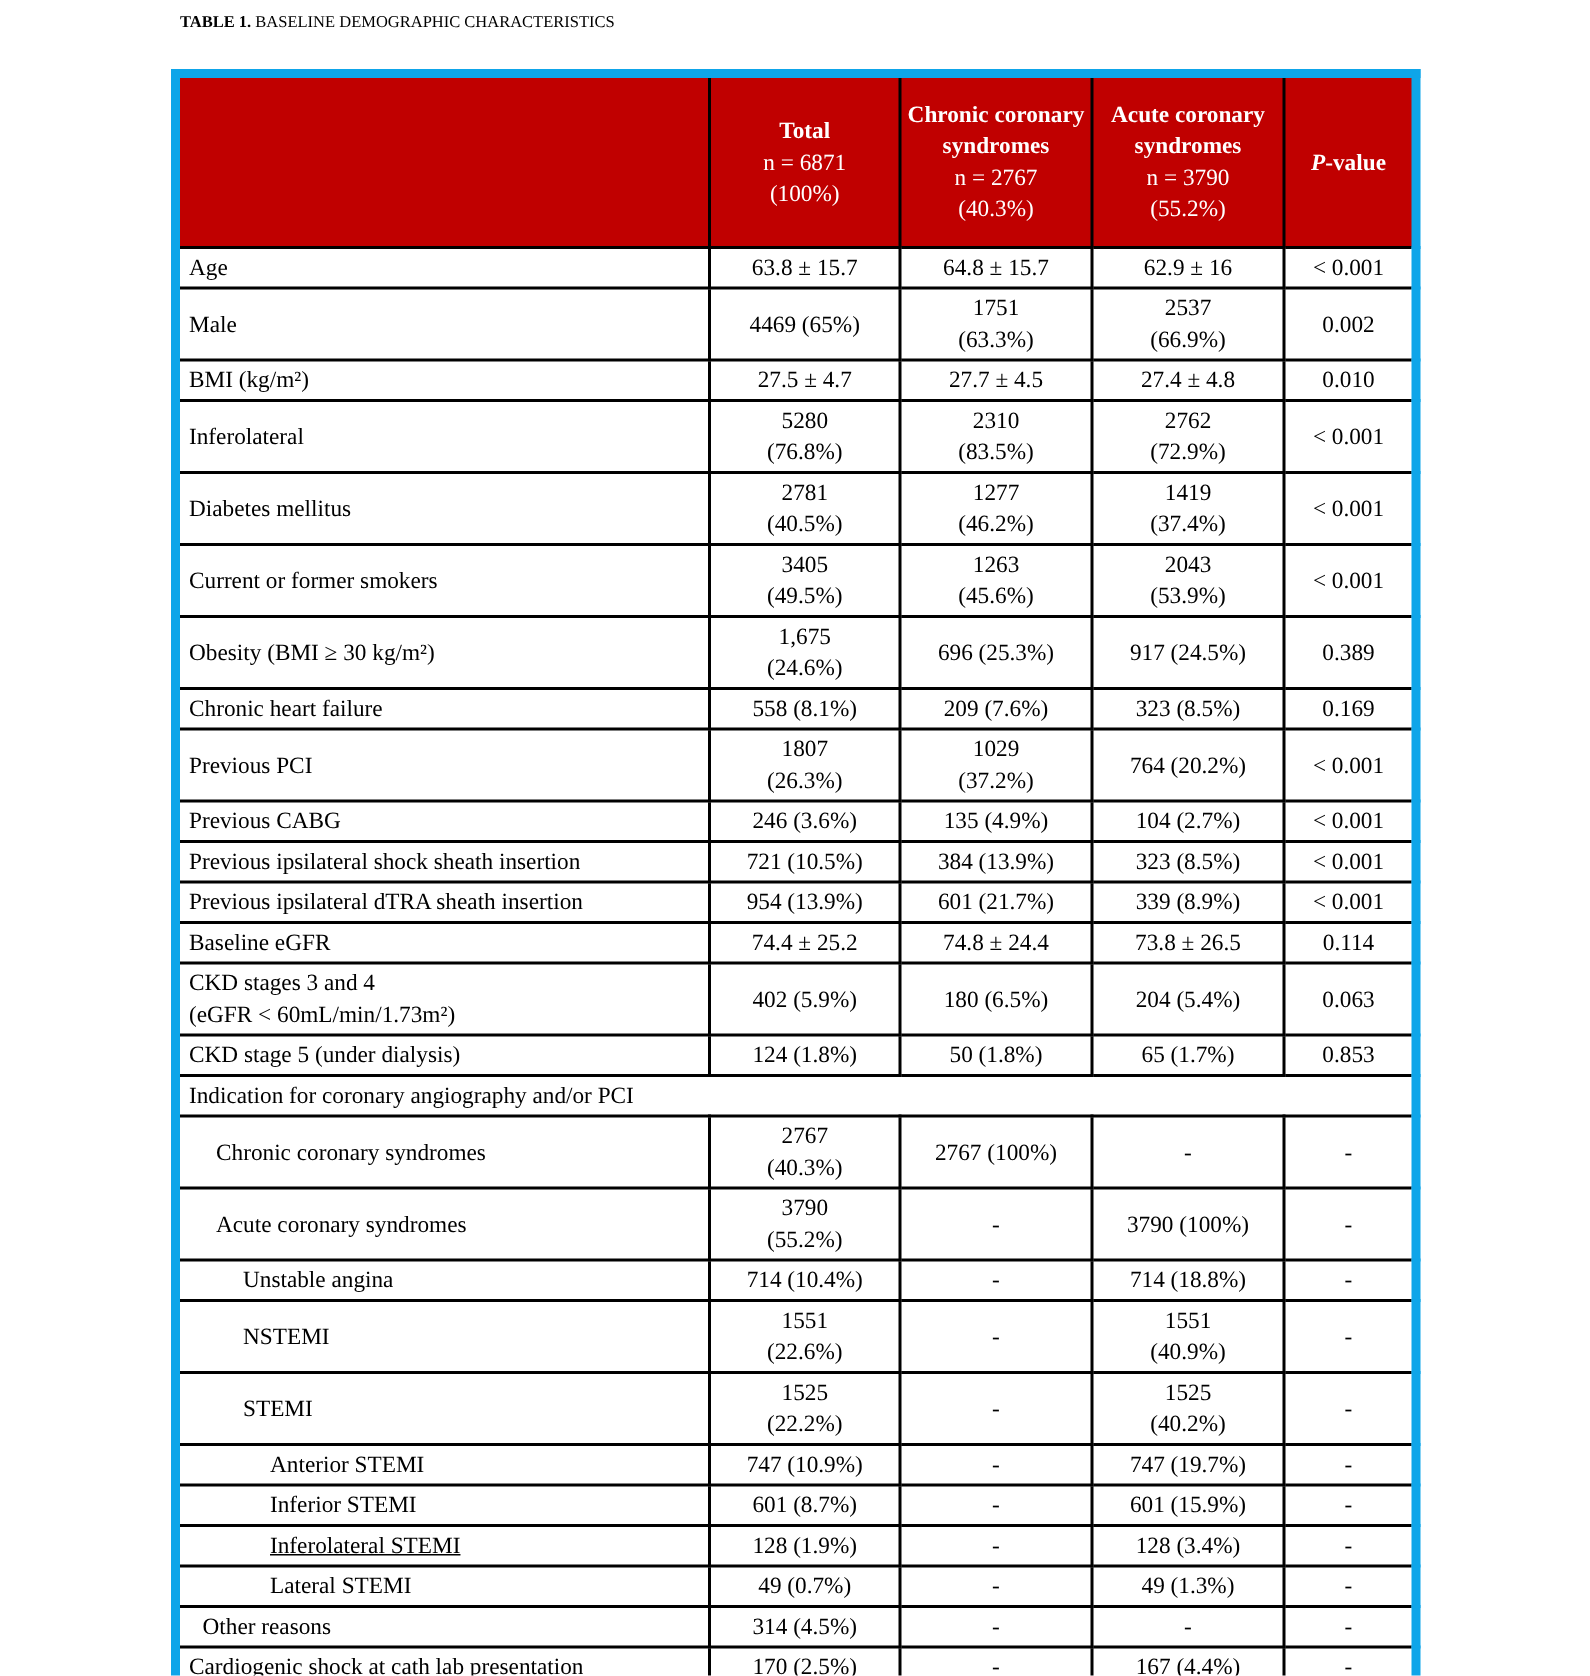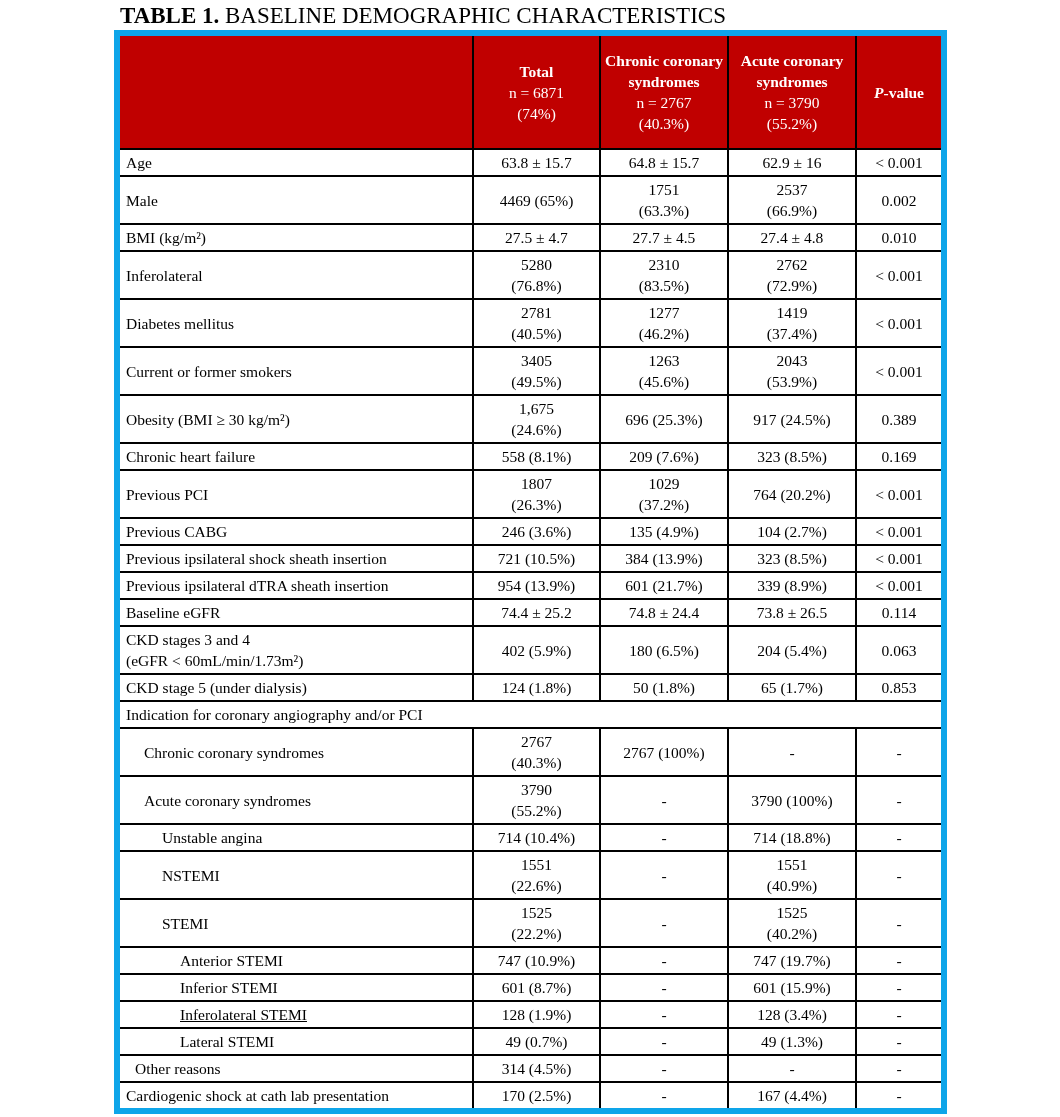--- a/index.html
+++ b/index.html
@@ -6,22 +6,22 @@
   html, body {
     margin: 0; padding: 0;
     background: #ffffff;
     width: 1060px; height: 1117px;
     font-family: "Liberation Serif", "DejaVu Serif", serif;
     color: #000000;
     overflow: hidden;
   }
   .page { width: 1060px; height: 1117px; }
   .table-title {
-    margin: 5px 0 4px 120px;
-    font-size: 23px;
+    margin: 5px 0 20px 120px;
+    font-size: 11px;
     line-height: 21px;
     white-space: nowrap;
   }
   .table-title .b { font-weight: bold; }
   table.demo {
     border-collapse: collapse;
     table-layout: fixed;
     margin-left: 114px;
     width: 827px;
     border: 6px solid #0ea5e9;
@@ -76,21 +76,21 @@
         <col class="c-ccs">
         <col class="c-acs">
         <col class="c-p">
     </colgroup>
     <thead>
       <tr>
         <th></th>
         <th>
           <div class="h-title">Total</div>
           <div class="h-sub">n = 6871
-(74%)</div>
+(100%)</div>
         </th>
         <th>
           <div class="h-title">Chronic coronary syndromes</div>
           <div class="h-sub">n = 2767
 (40.3%)</div>
         </th>
         <th>
           <div class="h-title">Acute coronary syndromes</div>
           <div class="h-sub">n = 3790
 (55.2%)</div>

